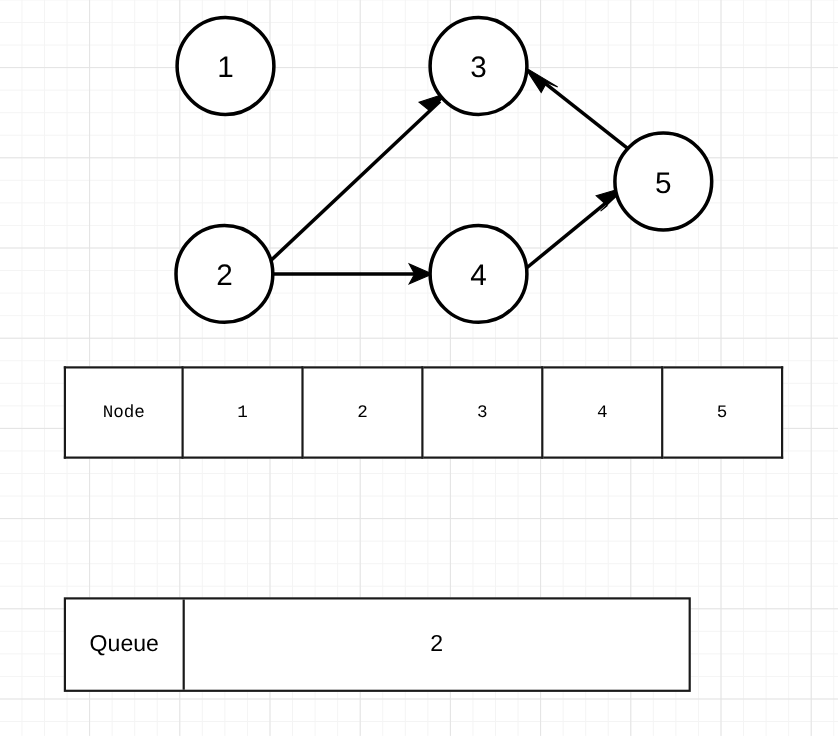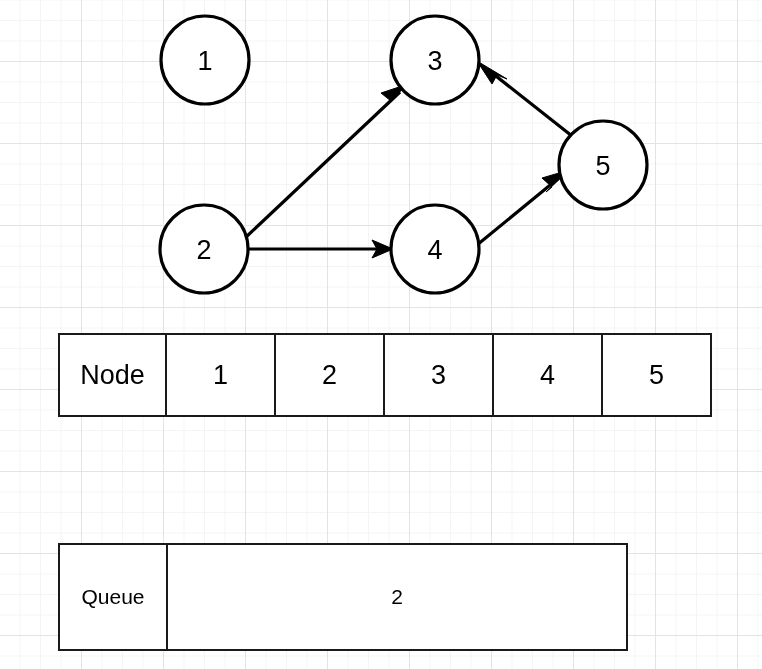--- a/index.html
+++ b/index.html
@@ -81,40 +81,40 @@
     border-collapse: collapse;
     table-layout: fixed;
     z-index: 2;
     background: #ffffff;
   }
   #indegree-table td {
     border: 2.4px solid #1a1a1a;
     height: 80px;
     text-align: center;
     vertical-align: middle;
-    font-family: Liberation Sans, sans-serif;
-    font-size: 27px;
+    font-family: Liberation Mono, monospace;
+    font-size: 16px;
     color: #000000;
     padding: 0;
     background: #ffffff;
   }
   #indegree-table td.row-head {
     width: 105px;
   }
   #indegree-table td.val-cell {
     width: 107px;
   }
 
   
   #queue-box {
     position: absolute;
     left: 58px;
     top: 543px;
     width: 570px;
-    height: 108px;
+    height: 86px;
     display: flex;
     border: 2.4px solid #1a1a1a;
     box-sizing: border-box;
     background: #ffffff;
     z-index: 2;
   }
   #queue-label-cell {
     width: 106px;
     flex: 0 0 106px;
     border-right: 2.4px solid #1a1a1a;

